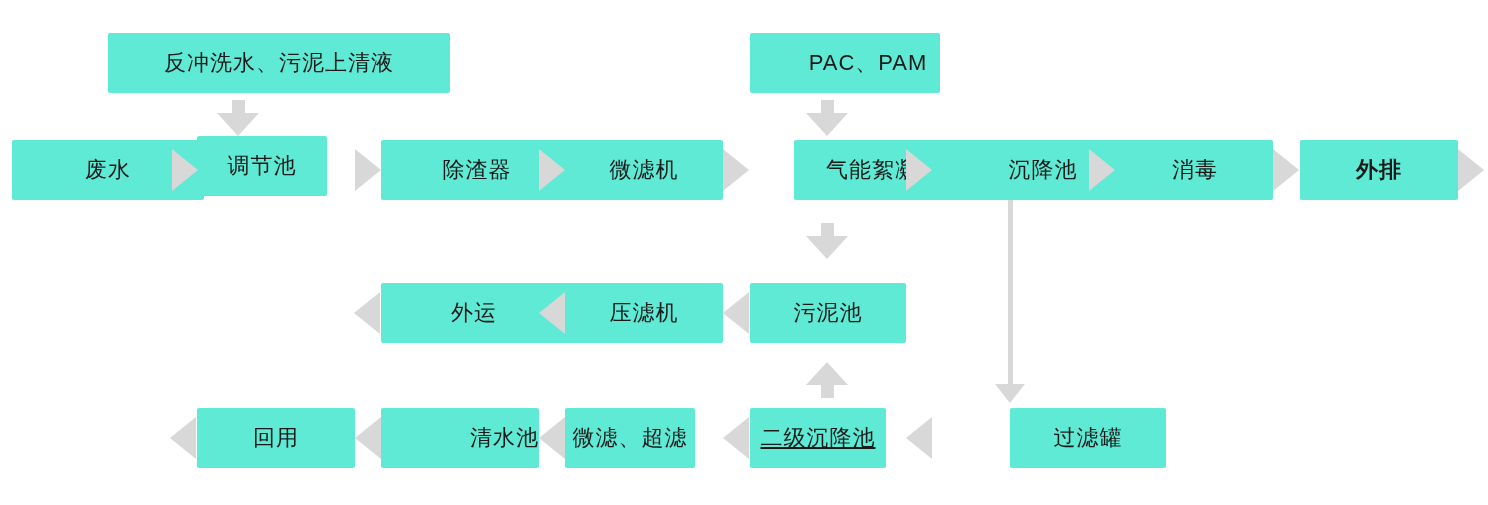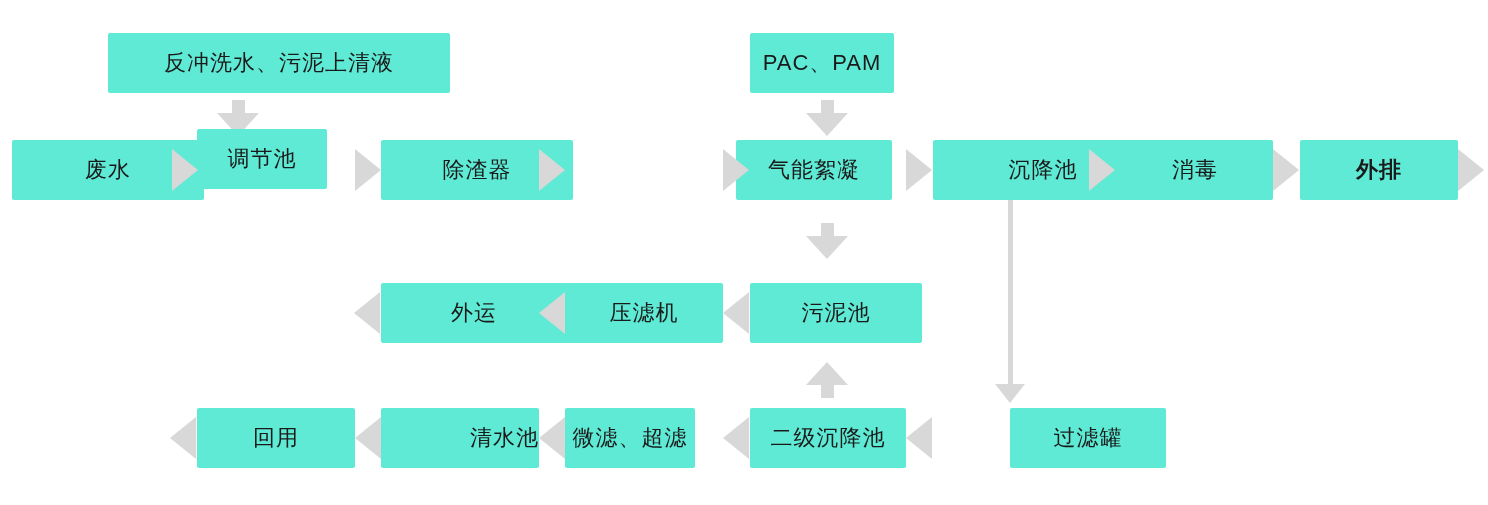--- a/index.html
+++ b/index.html
@@ -82,43 +82,46 @@
   }
 </style>
 </head>
 <body>
 
 <div class="canvas">
 
   <div class="box" style="left:108px; top:33px; width:342px;">
     <span>反冲洗水、污泥上清液</span>
   </div>
-  <div class="box" style="left:750px; top:33px; width:144px;">
+  <div class="box" style="left:750px; top:33px; width:144px;padding-left:46px;">
     <span>PAC、PAM</span>
   </div>
 
   <div class="v-arrow" style="left:217px; top:100px;">
     <div class="stem"></div>
     <div class="head-down"></div>
   </div>
   <div class="v-arrow" style="left:806px; top:100px;">
     <div class="stem"></div>
     <div class="head-down"></div>
   </div>
 
   <div class="box" style="left:12px; top:140px; width:192px;">
     <span>废水</span>
   </div>
-  <div class="box" style="left:197px; top:129px; width:130px;text-align:right;">
+  <div class="box" style="left:197px; top:136px; width:130px;text-align:right;">
     <span>调节池</span>
   </div>
   <div class="box" style="left:381px; top:140px; width:192px;">
     <span>除渣器</span>
   </div>
-  <div class="box" style="left:736px; top:140px; width:156px;">
+  <div class="box" style="left:565px; top:140px; width:158px;">
+    <span>微滤机</span>
+  </div>
+  <div class="box" style="left:794px; top:140px; width:156px;">
     <span>气能絮凝</span>
   </div>
   <div class="box" style="left:933px; top:140px; width:156px;padding-left:32px;">
     <span>沉降池</span>
   </div>
   <div class="box" style="left:1117px; top:140px; width:156px;">
     <span>消毒</span>
   </div>
   <div class="box" style="left:1300px; top:140px; width:158px;font-weight:bold;">
     <span>外排</span>
@@ -137,21 +140,21 @@
     <div class="stem"></div>
     <div class="head-down"></div>
   </div>
 
   <div class="box" style="left:381px; top:283px; width:186px;">
     <span>外运</span>
   </div>
   <div class="box" style="left:565px; top:283px; width:158px;">
     <span>压滤机</span>
   </div>
-  <div class="box" style="left:750px; top:283px; width:172px;">
+  <div class="box" style="left:750px; top:283px; width:156px;">
     <span>污泥池</span>
   </div>
 
   <div class="arrow-left" style="left:354px; top:292px;"></div>
   <div class="arrow-left" style="left:539px; top:292px;"></div>
   <div class="arrow-left" style="left:723px; top:292px;"></div>
 
   <div class="connector-line" style="left:1008px; top:200px; height:184px;"></div>
   <div class="connector-head" style="left:995px; top:384px;"></div>
 
@@ -162,21 +165,21 @@
 
   <div class="box" style="left:197px; top:408px; width:158px;">
     <span>回用</span>
   </div>
   <div class="box" style="left:381px; top:408px; width:158px;justify-content:flex-end;">
     <span>清水池</span>
   </div>
   <div class="box" style="left:565px; top:408px; width:130px;">
     <span>微滤、超滤</span>
   </div>
-  <div class="box" style="left:750px; top:408px; width:156px;">
+  <div class="box" style="left:750px; top:408px; width:136px;text-decoration:underline;">
     <span>二级沉降池</span>
   </div>
   <div class="box" style="left:969px; top:408px; width:156px;margin-left:41px;">
     <span>过滤罐</span>
   </div>
 
   <div class="arrow-left" style="left:170px; top:417px;"></div>
   <div class="arrow-left" style="left:355px; top:417px;"></div>
   <div class="arrow-left" style="left:539px; top:417px;"></div>
   <div class="arrow-left" style="left:723px; top:417px;"></div>

